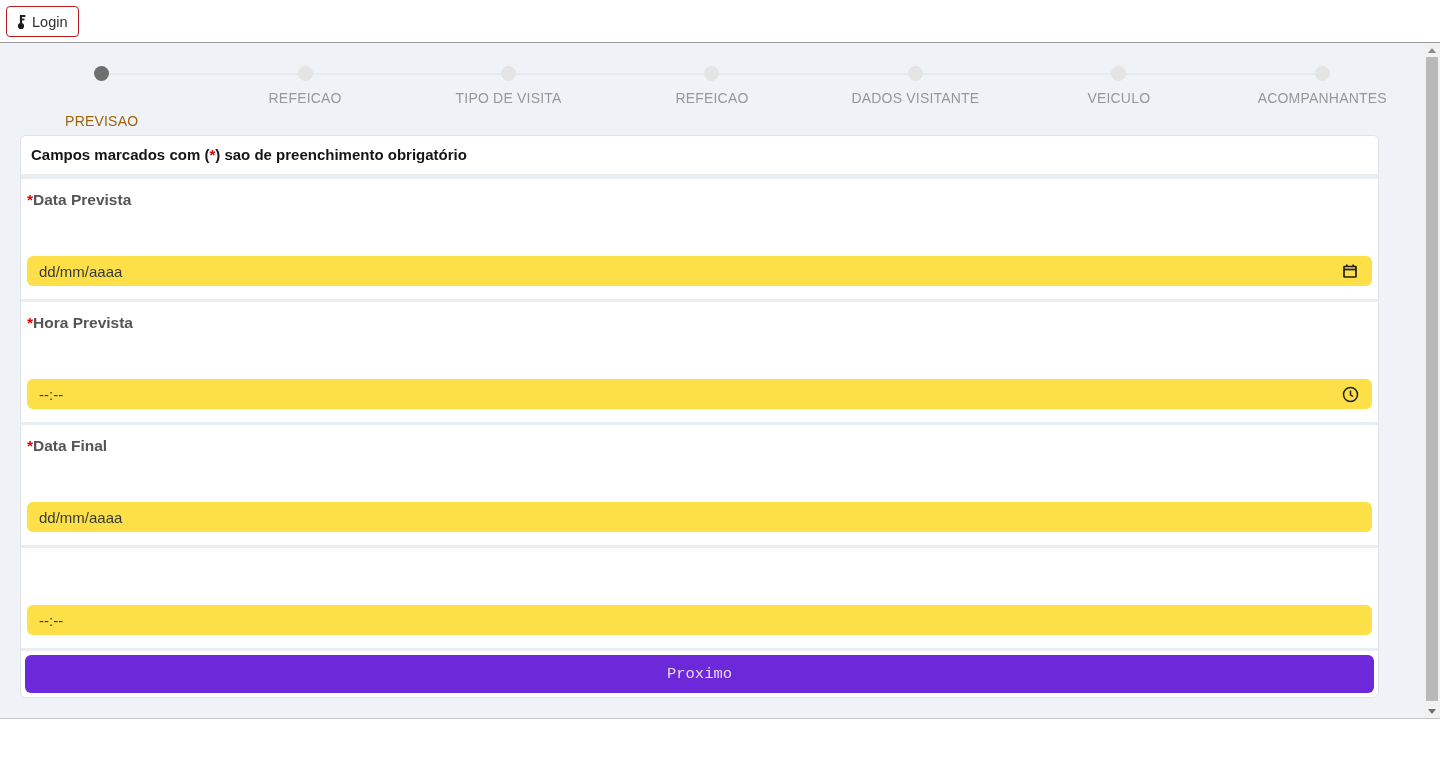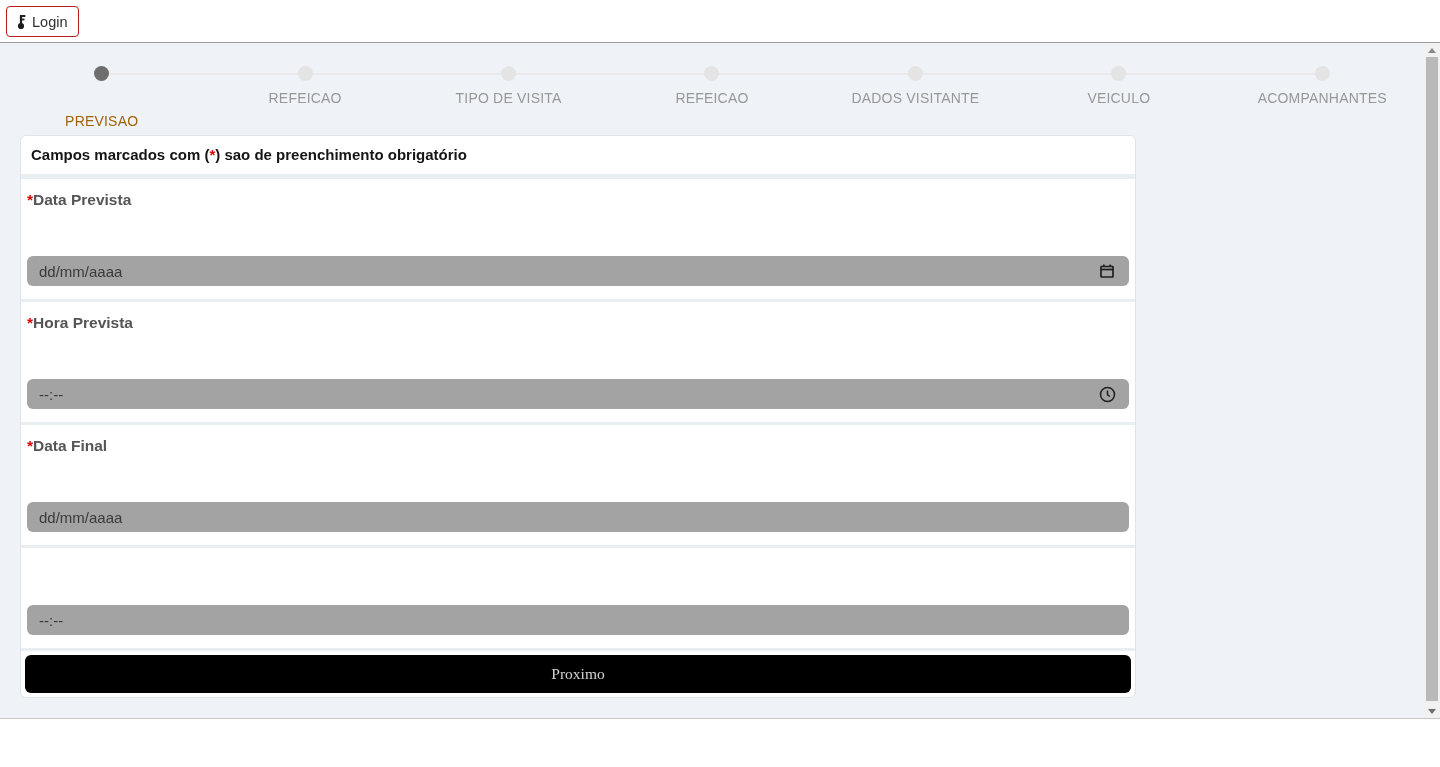--- a/index.html
+++ b/index.html
@@ -27,46 +27,46 @@
                   height:2px; background:#e9e9e9; }
   .steps { display:flex; width:1424px; }
   .step { flex:1; text-align:center; position:relative; }
   .step-dot { width:15px; height:15px; border-radius:50%; background:#e4e4e4;
               margin:0 auto 9px; position:relative; z-index:1; }
   .step.active .step-dot { background:#6e6e6e; }
   .step-label { font-size:14px; color:#979797; letter-spacing:.2px; }
   .step.active .step-label { color:#a16207;margin-top:32px; }
 
   
-  .panel { position:absolute; left:20px; top:92px; width:1116px;
+  .panel { position:absolute; left:20px; top:92px; width:1359px;
            background:#fff; border:1px solid #e0e4e9; border-radius:6px;
            overflow:hidden; }
   .panel-notice { padding:10px 10px 11px; font-size:15px; font-weight:bold;
                   color:#151515; border-bottom:5px solid #e9eef3; }
   .panel-notice .star { color:#e00000; }
   .field-row { padding:10px 6px 13px; border-bottom:3px solid #e9eef3; }
   .field-label { font-size:15.5px; font-weight:bold; color:#555;
                  margin:2px 0 11px; }
   .field-label .star { color:#e00000; }
   .input-wrap { position:relative; }
-  .text-input { display:block; width:100%; height:30px; background:#a3a3a3;
+  .text-input { display:block; width:100%; height:30px; background:#fde047;
                 border:none; border-radius:6px; padding:0 40px 0 12px;
                 font-size:15px; color:#333; outline:none;
                 font-family:"Liberation Sans", sans-serif;margin-top:47px; }
   .text-input::placeholder { color:#3a3a3a; opacity:1; }
   .input-icon { position:absolute; right:13px; top:50%;
                 transform:translateY(-50%); width:18px; height:18px;
                 color:#1f1f1f; cursor:pointer; display:flex;
                 align-items:center; justify-content:center; background:none;
                 border:none; padding:0; }
   .btn-row { padding:4px; }
-  .next-btn { display:block; width:100%; height:38px; background:#000000;
+  .next-btn { display:block; width:100%; height:38px; background:#6d28d9;
               border:none; border-radius:6px; color:rgba(255,255,255,.82);
               font-size:15.5px; cursor:default;
-              font-family:Liberation Serif, serif; }
+              font-family:Liberation Mono, monospace; }
 
   
   .v-scrollbar { position:absolute; top:0; right:0; width:16px; height:100%;
                  background:#f1f1f1; }
   .sb-btn { position:absolute; left:0; width:16px; height:14px;
             display:flex; align-items:center; justify-content:center;
             cursor:pointer; }
   .sb-btn.up { top:0; }
   .sb-btn.down { bottom:0; }
   .tri-up { width:0; height:0; border-left:4px solid transparent;

